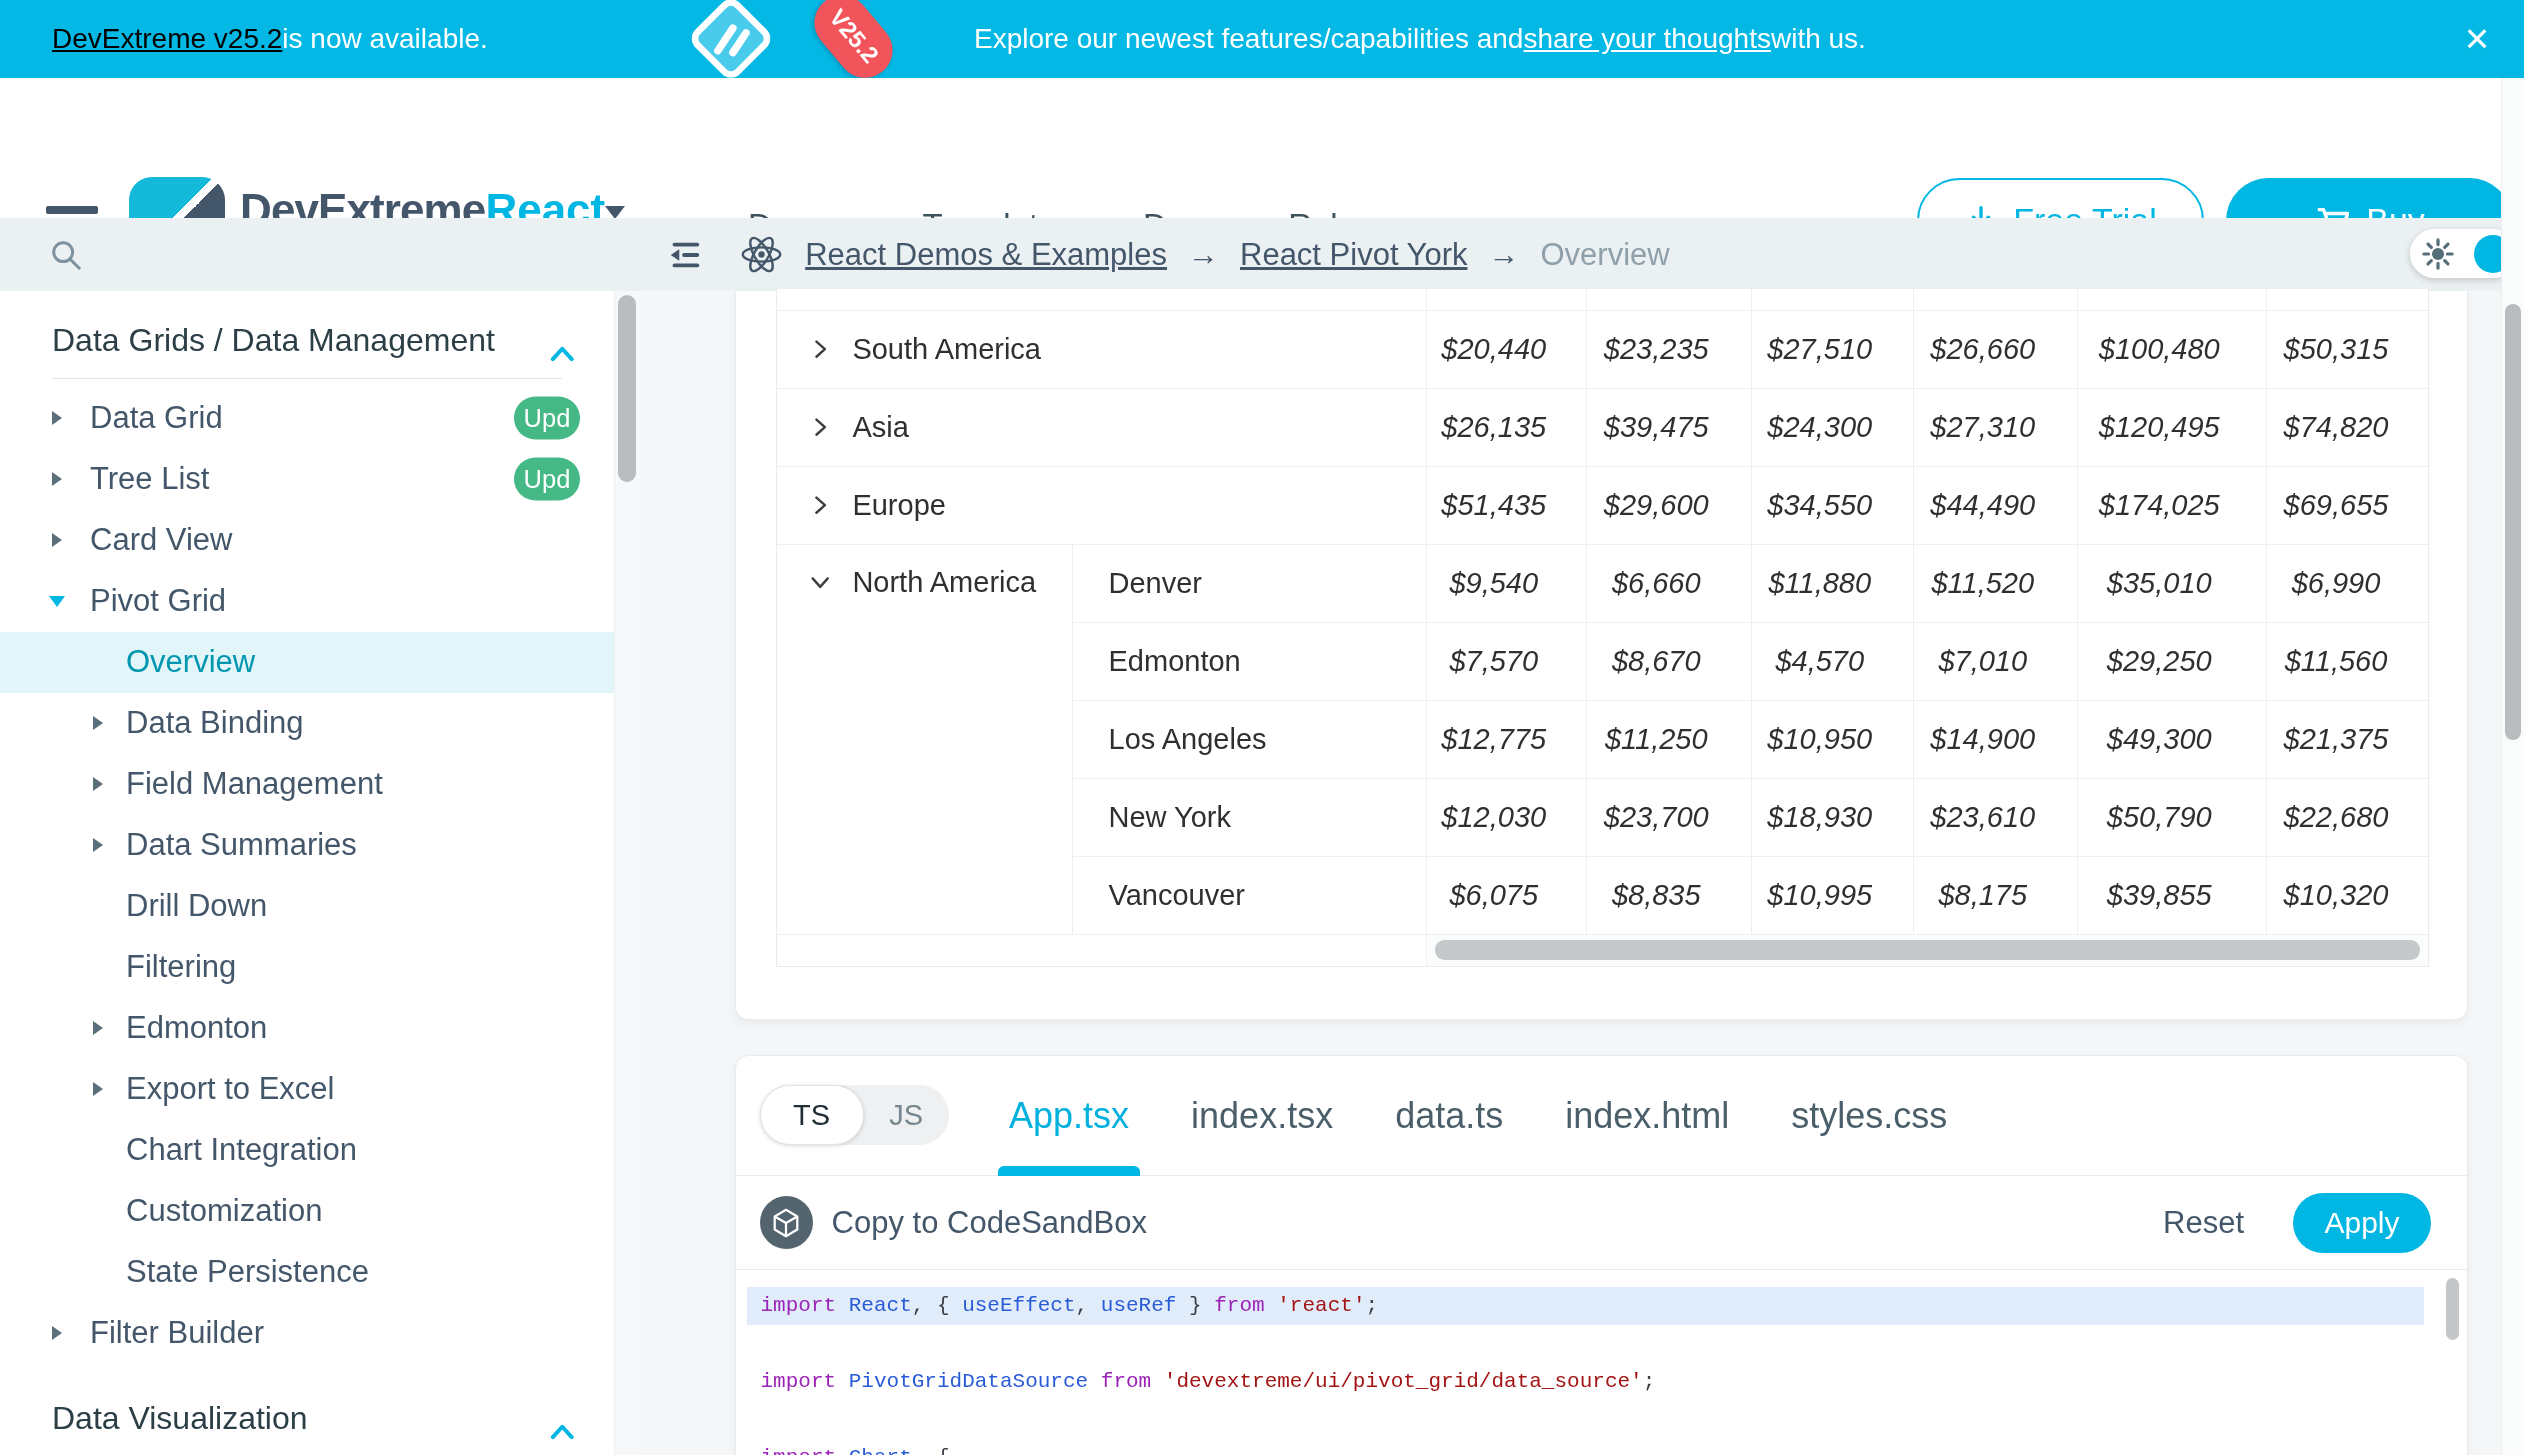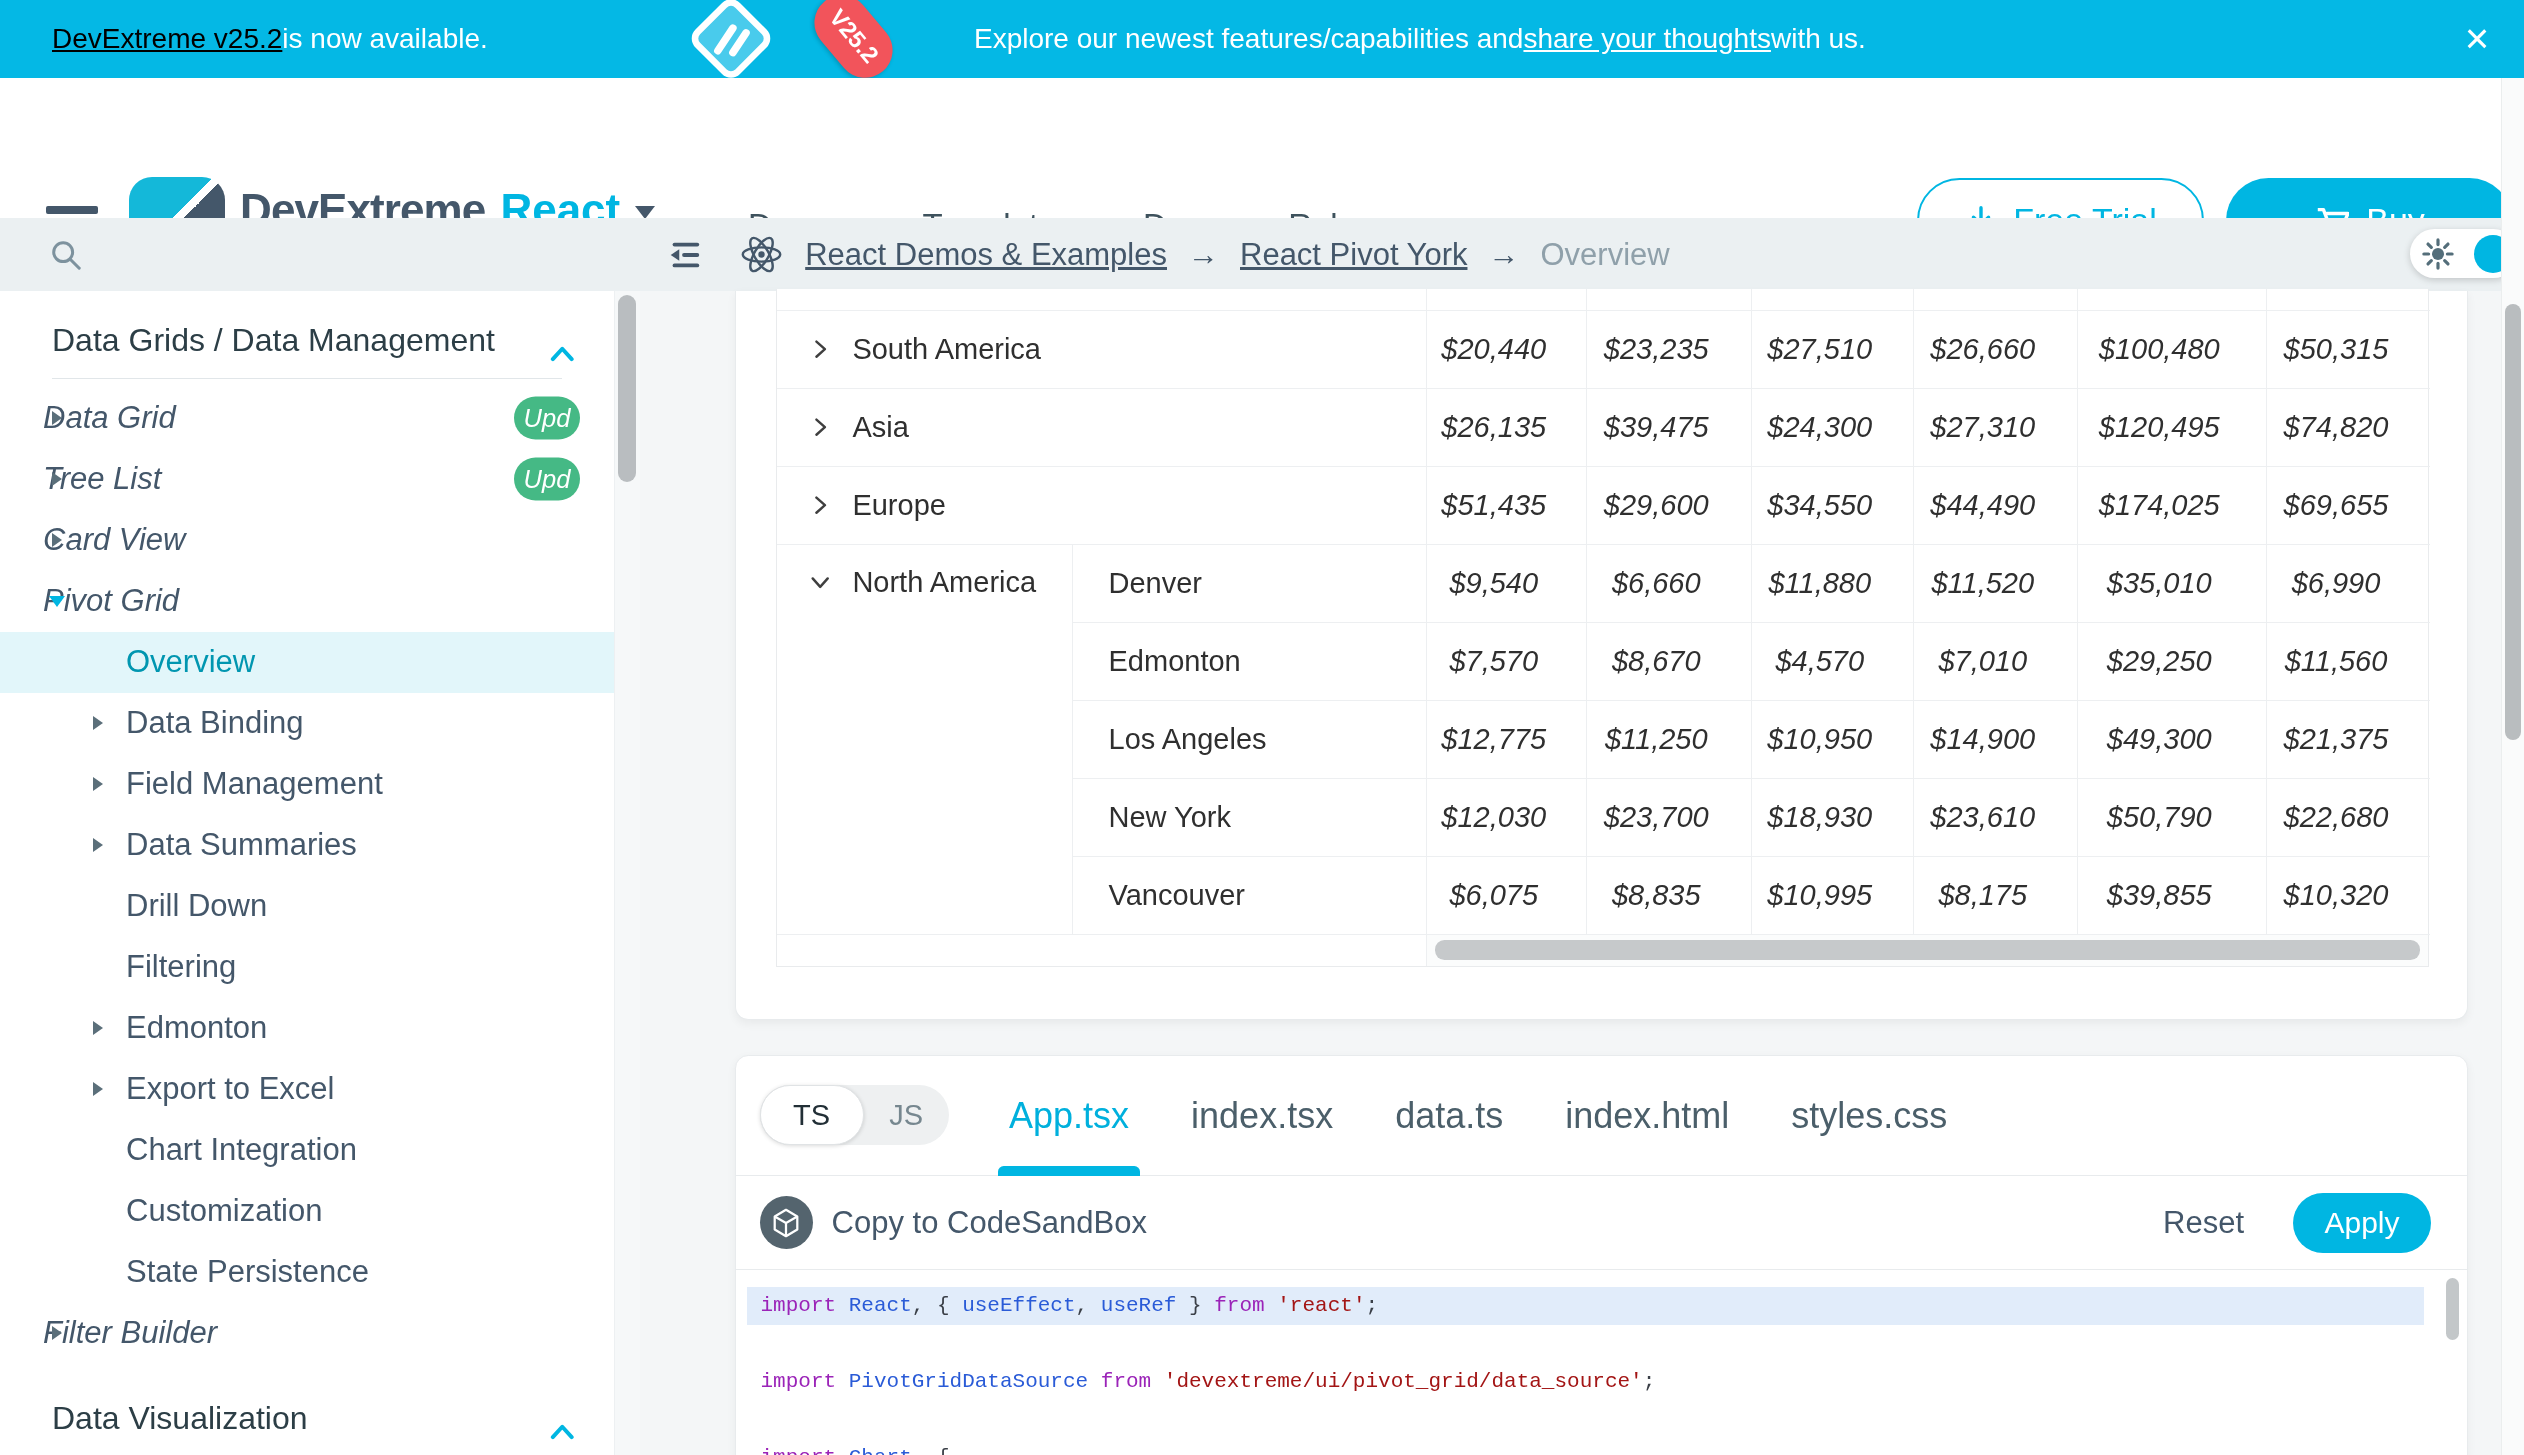--- a/index.html
+++ b/index.html
@@ -16,21 +16,21 @@
   .banner-msg a { color:#fff; text-decoration:underline; cursor:pointer; }
   .banner-close { position:absolute; right:24.5px; top:0; height:78px; width:47px; display:flex; align-items:center; justify-content:center; font-size:42px; font-weight:300; color:#fff; cursor:pointer; }
 
   
   .header { position:absolute; left:0; top:78px; width:2525px; height:140px; background:#ffffff; }
   .hamburger { position:absolute; left:46px; top:128px; width:52px; height:39px; cursor:pointer; display:flex; flex-direction:column; justify-content:space-between; }
   .hamburger span { display:block; width:52px; height:7.6px; background:#44576a; border-radius:1.9px; }
   .logo-sq { position:absolute; left:129px; top:99px; width:96px; height:96px; border-radius:23px; background:linear-gradient(135deg,#14b8d9 0 44%,#ffffff 44% 50%,#44576a 50%); overflow:hidden; }
   .logo-sq span { position:absolute; left:19px; bottom:7.6px; color:#fff; font-size:35px; font-weight:700; }
   .brand-wrap { position:absolute; left:240px; top:107px; }
-  .brand-line { display:flex; align-items:center; gap:15px; }
+  .brand-line { display:flex; align-items:center; }
   .brand { font-size:44px; font-weight:700; color:#44576a; letter-spacing:-0.9px; }
   .framework { font-size:44px; font-weight:700; color:#00b6e2; }
   .caret-down { width:0; height:0; border-left:10.4px solid transparent; border-right:10.4px solid transparent; border-top:13.2px solid #44576a; margin-top:5.7px; cursor:pointer; }
   .byline { font-size:23px; color:#91a4ae; margin-top:1.9px; }
   .nav { position:absolute; left:748px; top:78px; height:140px; display:flex; align-items:center; gap:70px; }
   .nav-item { position:relative; font-size:33px; color:#3e525d; height:140px; display:flex; align-items:center; cursor:pointer; }
   .nav-item.active::after { content:""; position:absolute; left:-1.9px; right:-1.9px; bottom:0; height:10.4px; background:#00b6e2; border-radius:5.7px 5.7px 0 0; }
   .nav-caret { position:absolute; left:50%; transform:translateX(-50%); bottom:17px; width:0; height:0; border-left:11.3px solid transparent; border-right:11.3px solid transparent; border-top:14px solid #44576a; }
   .btn-free { position:absolute; left:1917px; top:100px; width:287px; height:85px; border:2.8px solid #00b6e2; border-radius:43px; background:#fff; color:#00b6e2; font-size:34px; display:flex; align-items:center; justify-content:center; gap:15px; cursor:pointer; }
   .btn-buy { position:absolute; left:2226px; top:100px; width:286px; height:85px; border-radius:43px; background:#00b6e2; color:#fff; font-size:34px; display:flex; align-items:center; justify-content:center; gap:17px; cursor:pointer; }
@@ -47,21 +47,21 @@
   .collapse-btn { cursor:pointer; display:flex; align-items:center; margin-right:13.2px; }
   .theme-toggle { position:absolute; left:2410px; top:229px; width:108px; height:49px; background:#fff; border-radius:24.5px; box-shadow:0 1.9px 7.6px rgba(0,0,0,.18); display:flex; align-items:center; cursor:pointer; }
   .theme-knob { position:absolute; right:5.7px; top:5.7px; width:38px; height:38px; border-radius:50%; background:#00b6e2; }
 
   
   .sidebar { position:absolute; left:0; top:291px; width:614px; height:1165px; background:#fff; padding-top:21px; overflow:hidden; }
   .sb-group { position:relative; height:57px; display:flex; align-items:center; padding-left:52px; font-size:32px; color:#2c3e46; }
   .sb-group .grp-caret { position:absolute; right:40px; top:21px; cursor:pointer; }
   .sb-divider { height:0.9px; background:#e1e6e9; margin:8.5px 52px 9.4px 52px; }
   .sb-item, .sb-sub { position:relative; height:61px; display:flex; align-items:center; font-size:31px; color:#44576a; cursor:pointer; }
-  .sb-item { padding-left:43px;font-style:italic; }
+  .sb-item { padding-left:90px; }
   .sb-sub  { padding-left:126px; }
   .sb-sub.selected { background:#e2f6fa; color:#0096b0; }
   .tri-r { position:absolute; width:0; height:0; border-top:7.6px solid transparent; border-bottom:7.6px solid transparent; border-left:10.4px solid #5b6f7a; }
   .sb-item .tri-r { left:52px; } .sb-sub .tri-r { left:93px; }
   .tri-d { position:absolute; left:49px; width:0; height:0; border-left:8.5px solid transparent; border-right:8.5px solid transparent; border-top:11.3px solid #00b6e2; }
   .badge { position:absolute; right:34px; top:50%; transform:translateY(-50%); width:66px; height:43px; background:#45b985; color:#fff; border-radius:22px; font-size:25.5px; display:flex; align-items:center; justify-content:center; }
   .sb-group.second { margin-top:26.4px; }
   .sidebar-track { position:absolute; left:614px; top:291px; width:25.5px; height:1165px; background:#f6f8f9; border-left:0.9px solid #edf0f2; }
   .sidebar-thumb { position:absolute; left:618px; top:295px; width:18px; height:187px; border-radius:9.4px; background:#b9bdc0; cursor:pointer; }
 

